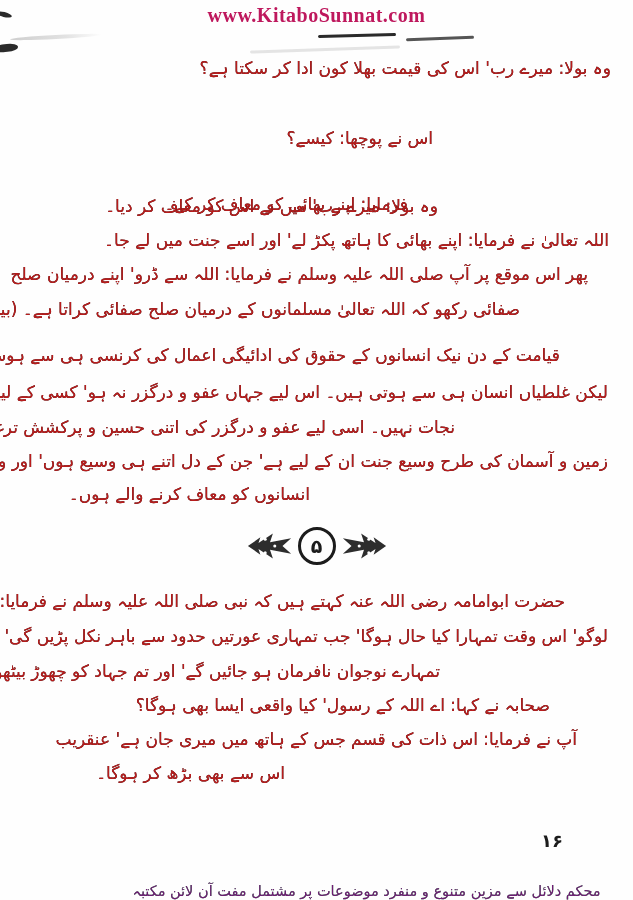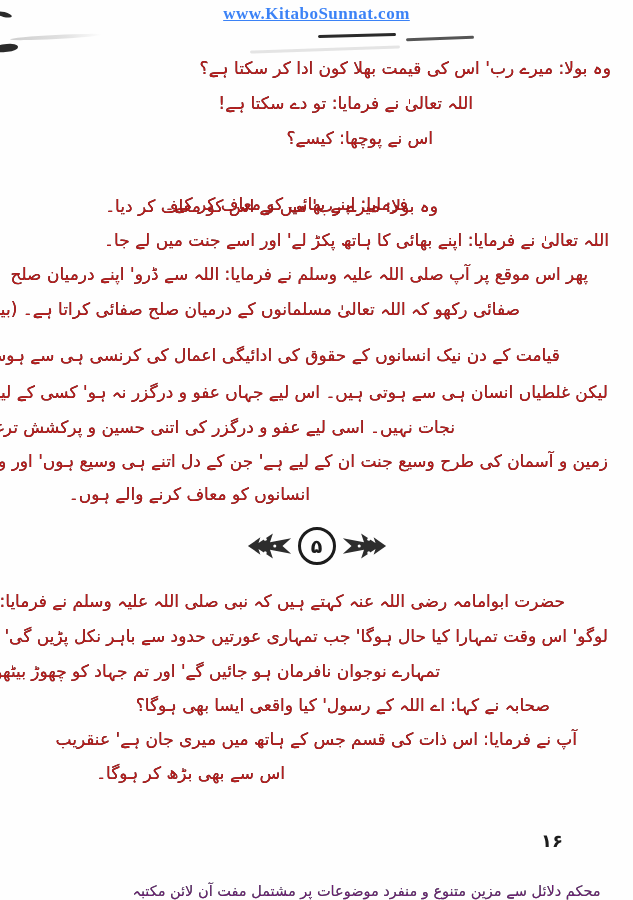--- a/index.html
+++ b/index.html
@@ -11,23 +11,22 @@
     overflow:hidden;
     font-family:"DejaVu Sans",sans-serif;
   }
   
   .site-header{
     position:absolute;top:4px;left:0;width:100%;
     text-align:center;
   }
   .site-url{
     font-family:"Liberation Serif","DejaVu Serif",serif;
-    font-weight:bold;font-size:17px;letter-spacing:.5px;
-    color:#3b82f6;
-    text-decoration:underline;
+    font-weight:bold;font-size:20px;letter-spacing:.5px;
+    color:#be185d;
   }
   
   .artifact{position:absolute;background:#2a2a2a;}
   .sm1{top:12px;left:-4px;width:16px;height:5px;border-radius:50%;transform:rotate(14deg);}
   .sm2{top:44px;left:-6px;width:24px;height:8px;border-radius:45%;transform:rotate(-6deg);}
   .sm3{top:35px;left:10px;width:92px;height:4px;border-radius:50%;opacity:.28;transform:rotate(-3deg);
        background:linear-gradient(90deg,#555,#999 60%,transparent);}
   .sm4{top:34px;left:318px;width:78px;height:3px;border-radius:2px;transform:rotate(-1.5deg);}
   .sm5{top:37px;left:406px;width:68px;height:3px;border-radius:2px;opacity:.8;transform:rotate(-2deg);}
   .sm6{top:48px;left:250px;width:150px;height:3px;border-radius:2px;opacity:.12;transform:rotate(-2deg);}
@@ -98,21 +97,20 @@
   </div>
 
   <div class="artifact sm1"></div>
   <div class="artifact sm2"></div>
   <div class="artifact sm3"></div>
   <div class="artifact sm4"></div>
   <div class="artifact sm5"></div>
   <div class="artifact sm6"></div>
 
   <div class="uline l1">وہ بولا: میرے رب' اس کی قیمت بھلا کون ادا کر سکتا ہے؟</div>
-  <div class="uline l2">اللہ تعالیٰ نے فرمایا: تو دے سکتا ہے!</div>
   <div class="uline l3">اس نے پوچھا: کیسے؟</div>
   <div class="uline l4">فرمایا: اپنے بھائی کو معاف کر کے۔</div>
   <div class="uline l5">وہ بولا: میرے رب' میں نے اس کو معاف کر دیا۔</div>
   <div class="uline l6">اللہ تعالیٰ نے فرمایا: اپنے بھائی کا ہاتھ پکڑ لے' اور اسے جنت میں لے جا۔</div>
   <div class="uline l7">پھر اس موقع پر آپ صلی اللہ علیہ وسلم نے فرمایا: اللہ سے ڈرو' اپنے درمیان صلح</div>
   <div class="uline l8">صفائی رکھو کہ اللہ تعالیٰ مسلمانوں کے درمیان صلح صفائی کراتا ہے۔ (بیہقی)</div>
   <div class="uline l9">قیامت کے دن نیک انسانوں کے حقوق کی ادائیگی اعمال کی کرنسی ہی سے ہوسکتی ہے۔</div>
   <div class="uline l10">لیکن غلطیاں انسان ہی سے ہوتی ہیں۔ اس لیے جہاں عفو و درگزر نہ ہو' کسی کے لیے بھی</div>
   <div class="uline l11">نجات نہیں۔ اسی لیے عفو و درگزر کی اتنی حسین و پرکشش ترغیب دی گئی ہے۔</div>
   <div class="uline l12">زمین و آسمان کی طرح وسیع جنت ان کے لیے ہے' جن کے دل اتنے ہی وسیع ہوں' اور وہ</div>

